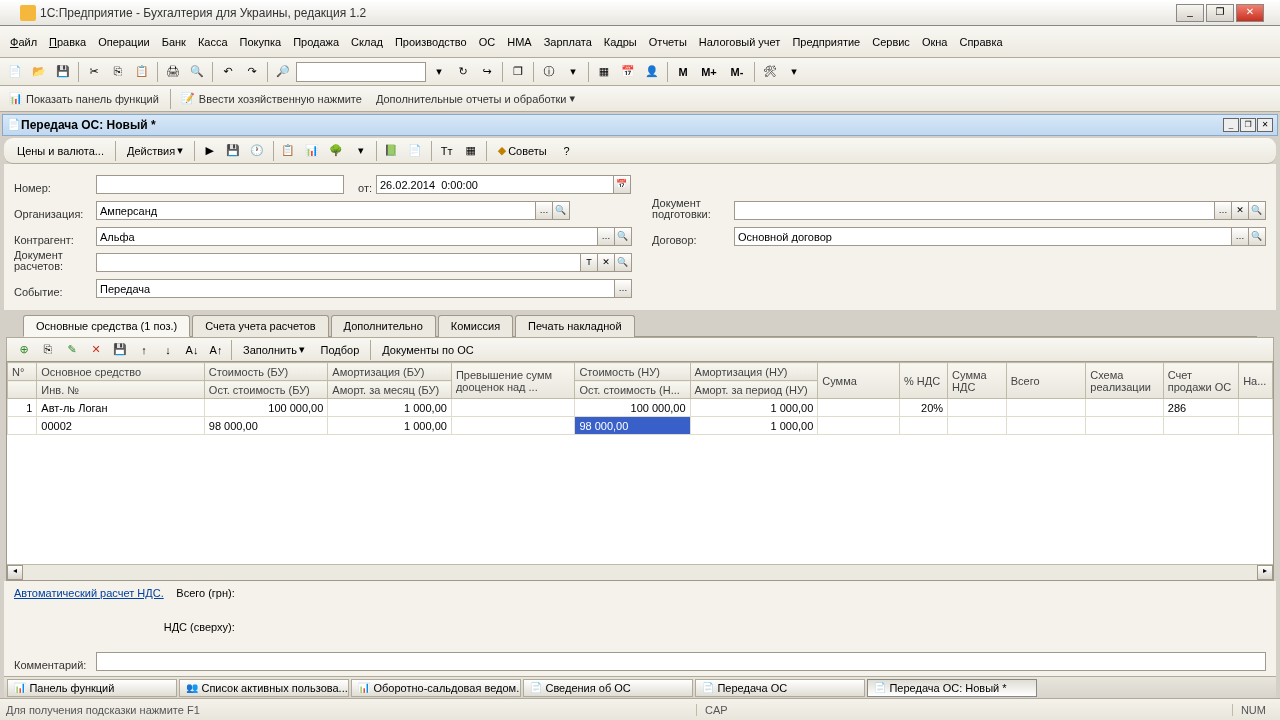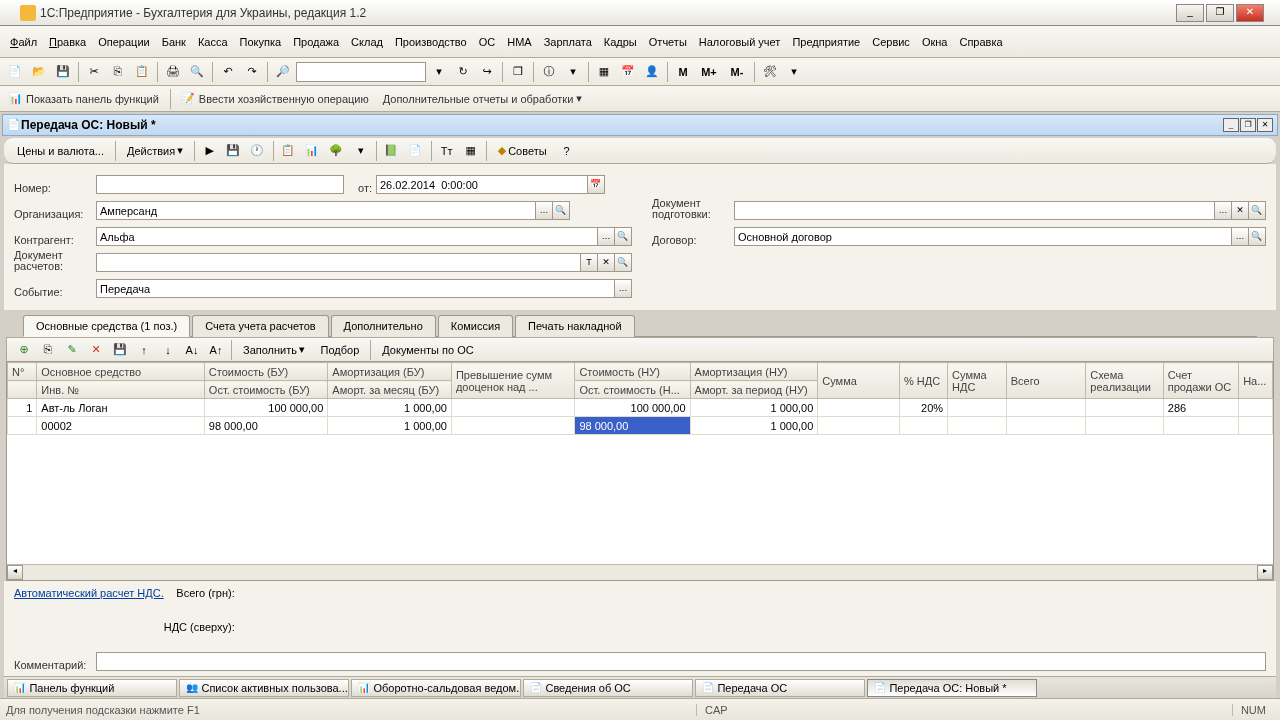--- a/index.html
+++ b/index.html
@@ -145,21 +145,21 @@
 </div>
 
 <div class="secondbar">
   <div class="linkbtn">
       <span class="ico">📊</span>
       <span>Показать панель функций</span>
     </div>
   <div class="tsep"></div>
   <div class="linkbtn">
       <span class="ico">📝</span>
-      <span>Ввести хозяйственную операцию</span>
+      <span>Ввести хозяйственную нажмите</span>
     </div>
   <div class="linkbtn"><span>Дополнительные отчеты и обработки</span> ▾</div>
 </div>
 
 <div class="doc-titlebar">
   <span class="ico">📄</span>
   <div class="title">Передача ОС: Новый *</div>
   <div class="doc-win-btns">
     <div class="doc-win-btn">_</div>
     <div class="doc-win-btn">❐</div>
@@ -194,21 +194,21 @@
   <div class="tbtn">?</div>
 </div>
 
 <div class="form-area">
   <div style="display:flex; gap:20px;">
     <div style="flex:1">
       <div class="form-row">
         <div class="form-label">Номер:</div>
         <input class="form-input" style="width: 248px;" value="">
         <div class="form-label" style="width:24px;text-align:right;margin:0 4px">от:</div>
-        <input class="form-input" style="width: 212px;" value="26.02.2014  0:00:00">
+        <input class="form-input" style="width: 238px;" value="26.02.2014  0:00:00">
         <div class="ctrl-btn">📅</div>
       </div>
       <div class="form-row">
         <div class="form-label">Организация:</div>
         <div class="form-input" style="width:440px">
             <span>Амперсанд</span>
           </div>
         <div class="ctrl-btn">…</div>
         <div class="ctrl-btn">🔍</div>
       </div>

